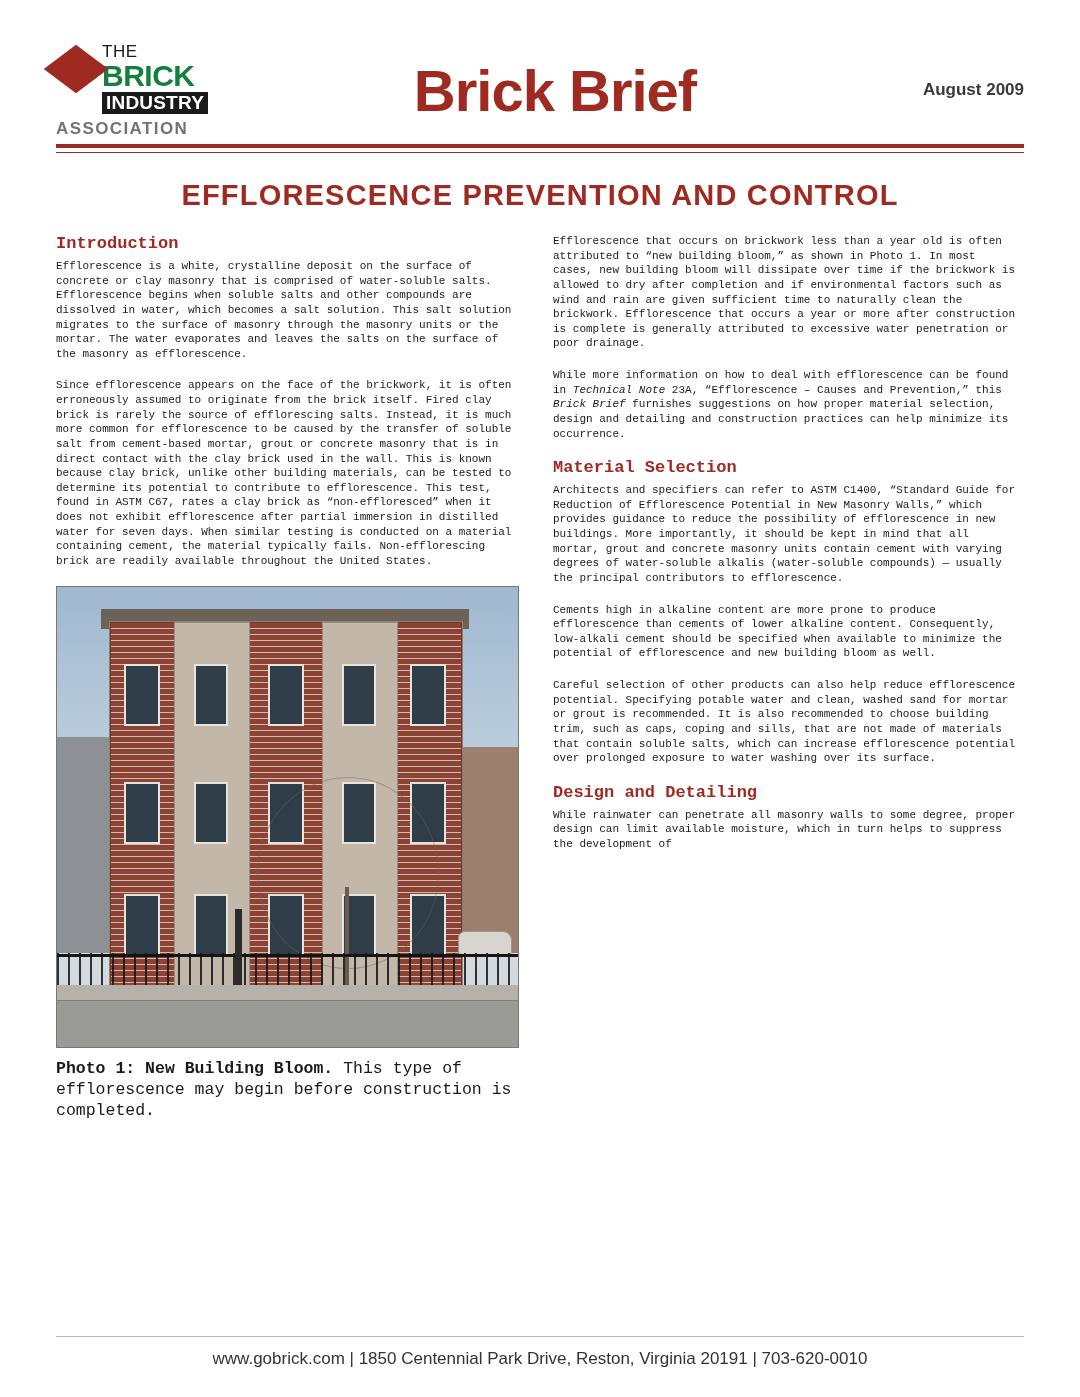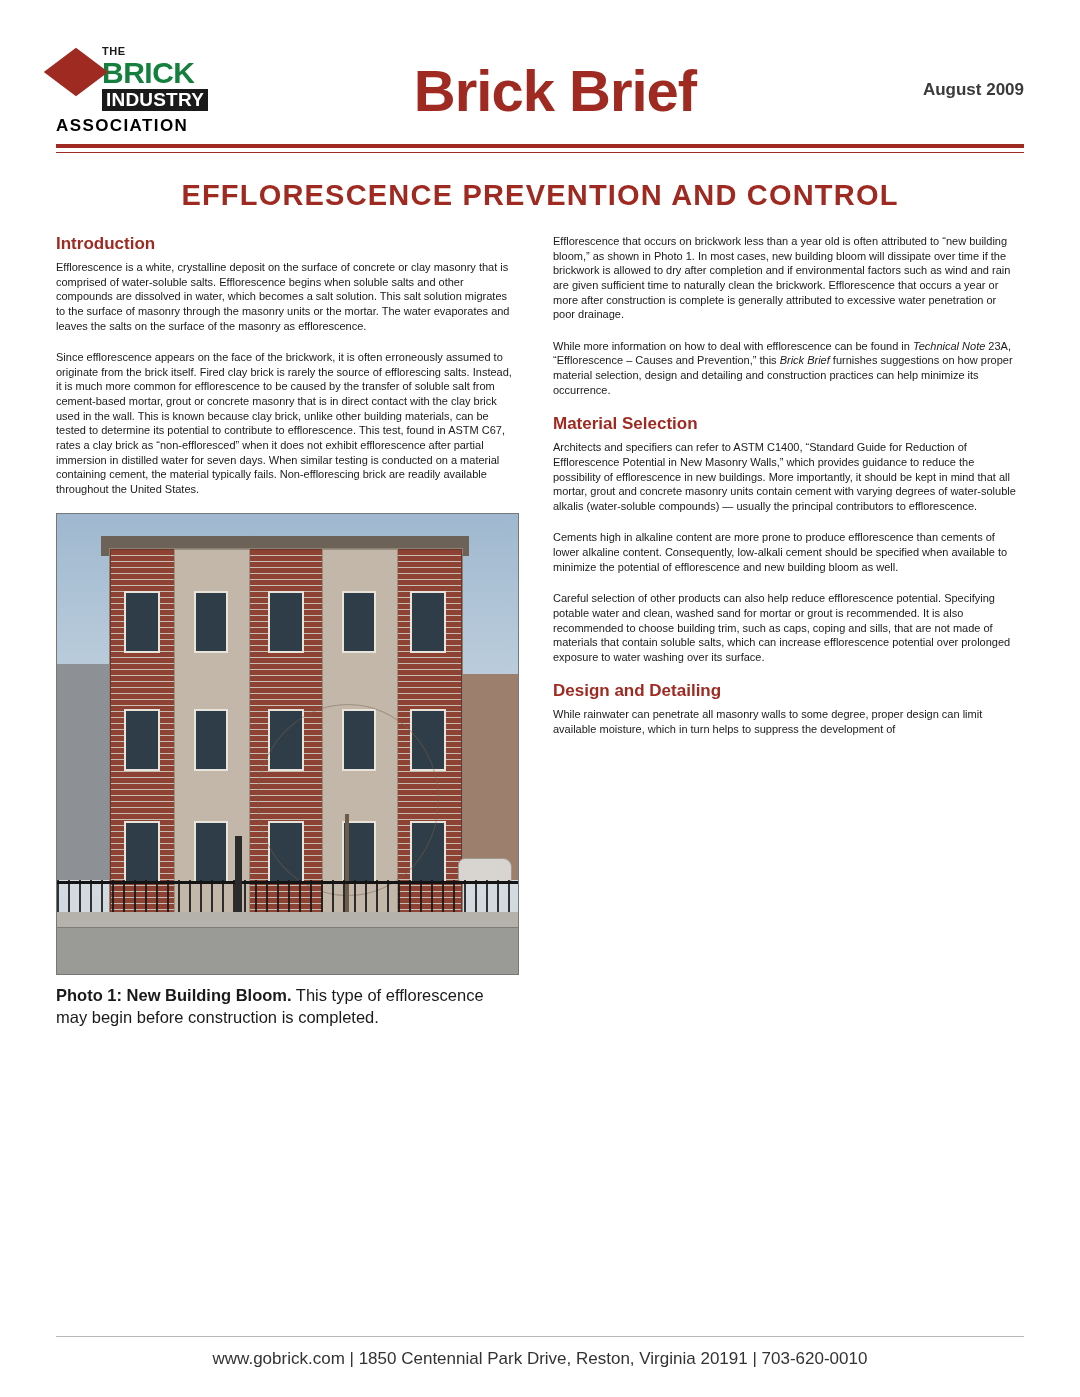--- a/index.html
+++ b/index.html
@@ -47,22 +47,22 @@
     margin-top: 6px;
     margin-right: 6px;
     flex: 0 0 auto;
   }
   .logo-words {
     display: flex;
     flex-direction: column;
     line-height: 1;
   }
   .logo-the {
-    font-size: 11px;
-    font-weight: bold;
+    font-size: 17px;
+    font-weight: normal;
     color: #1a1a1a;
     letter-spacing: 0.5px;
     margin-bottom: 1px;
   }
   .logo-brick {
     font-size: 30px;
     font-weight: bold;
     color: #15803d;
     letter-spacing: -0.5px;
   }
@@ -71,21 +71,21 @@
     font-weight: bold;
     color: #ffffff;
     background: #1a1a1a;
     padding: 1px 4px 2px 4px;
     letter-spacing: 0.2px;
     margin-top: 1px;
   }
   .logo-association {
     font-size: 17px;
     font-weight: bold;
-    color: #000000;
+    color: #737373;
     letter-spacing: 1.4px;
     margin-top: 5px;
   }
   .masthead {
     flex: 1 1 auto;
     text-align: center;
   }
   .masthead-title {
     font-size: 58px;
     font-weight: bold;
@@ -126,20 +126,21 @@
 
   
   .columns {
     display: flex;
     gap: 34px;
     align-items: flex-start;
   }
   .col {
     width: 463px;
     flex: 0 0 463px;
+    font-family: Liberation Mono, monospace;
   }
   h2.section {
     font-size: 17px;
     font-weight: bold;
     color: #9e2a21;
     margin: 0 0 6px 0;
   }
   p.body {
     font-size: 11px;
     line-height: 1.33;

